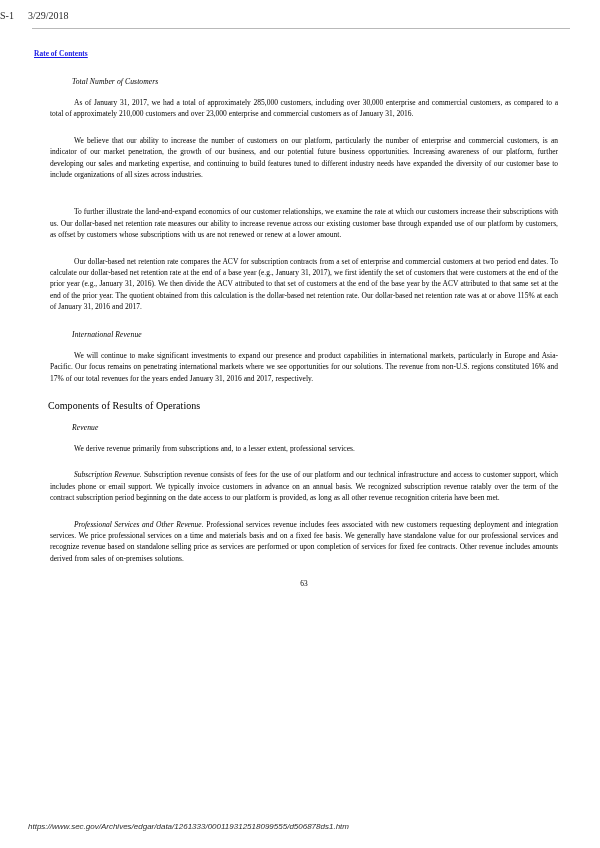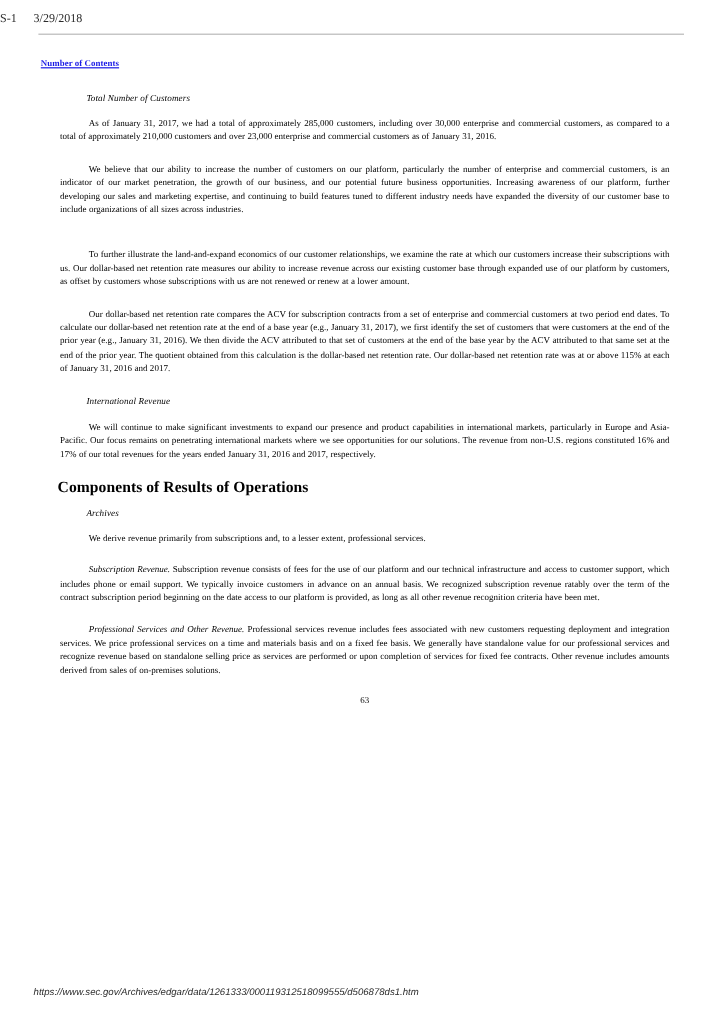--- a/index.html
+++ b/index.html
@@ -83,22 +83,22 @@
     font-weight: normal;
     font-style: italic;
     text-indent: 24px;
     line-height: 11px;
     letter-spacing: 0.1px;
   }
 
   h2.major-heading {
     margin: 0;
     padding: 0;
-    font-size: 13px;
-    font-weight: bold;
+    font-size: 10px;
+    font-weight: normal;
     font-style: normal;
     line-height: 11px;
     letter-spacing: 0.05px;
   }
 
   p.body-par {
     margin: 2px;
     padding: 0;
     font-size: 7.5px;
     line-height: 11.4px;
@@ -152,21 +152,21 @@
 
 <div class="print-header">
   <span class="hdr-date">3/29/2018</span>
   <span class="hdr-title">S-1</span>
 </div>
 <div class="header-rule"></div>
 
 <div class="page">
 
   <div class="toc-wrap">
-    <a href="#" class="toc-link">Number of Contents</a>
+    <a href="#" class="toc-link">Rate of Contents</a>
   </div>
 
   <div class="doc">
 
     <div class="spacer-sm"></div>
     <h3 class="sec-heading">Total Number of Customers</h3>
     <div class="spacer-sm"></div>
     <p class="body-par">As of January 31, 2017, we had a total of approximately 285,000 customers, including over 30,000 enterprise and commercial customers, as compared to a total of approximately 210,000 customers and over 23,000 enterprise and commercial customers as of January 31, 2016.</p>
     <div class="spacer-md"></div>
     <p class="body-par">We believe that our ability to increase the number of customers on our platform, particularly the number of enterprise and commercial customers, is an indicator of our market penetration, the growth of our business, and our potential future business opportunities. Increasing awareness of our platform, further developing our sales and marketing expertise, and continuing to build features tuned to different industry needs have expanded the diversity of our customer base to include organizations of all sizes across industries.</p>
@@ -179,21 +179,21 @@
 
     <div class="spacer-lg"></div>
     <h3 class="sec-heading">International Revenue</h3>
     <div class="spacer-sm"></div>
     <p class="body-par">We will continue to make significant investments to expand our presence and product capabilities in international markets, particularly in Europe and Asia-Pacific. Our focus remains on penetrating international markets where we see opportunities for our solutions. The revenue from non-U.S. regions constituted 16% and 17% of our total revenues for the years ended January 31, 2016 and 2017, respectively.</p>
 
     <div class="spacer-lg"></div>
     <h2 class="major-heading">Components of Results of Operations</h2>
 
     <div class="spacer-md"></div>
-    <h3 class="sec-heading">Archives</h3>
+    <h3 class="sec-heading">Revenue</h3>
     <div class="spacer-sm"></div>
     <p class="body-par">We derive revenue primarily from subscriptions and, to a lesser extent, professional services.</p>
 
     <div class="spacer-md"></div>
     <p class="body-par"><span class="lead-in">Subscription Revenue.</span><span> Subscription revenue consists of fees for the use of our platform and our technical infrastructure and access to customer support, which includes phone or email support. We typically invoice customers in advance on an annual basis. We recognized subscription revenue ratably over the term of the contract subscription period beginning on the date access to our platform is provided, as long as all other revenue recognition criteria have been met.</span></p>
 
     <div class="spacer-md"></div>
     <p class="body-par"><span class="lead-in">Professional Services and Other Revenue.</span><span> Professional services revenue includes fees associated with new customers requesting deployment and integration services. We price professional services on a time and materials basis and on a fixed fee basis. We generally have standalone value for our professional services and recognize revenue based on standalone selling price as services are performed or upon completion of services for fixed fee contracts. Other revenue includes amounts derived from sales of on-premises solutions.</span></p>
 
     <div class="page-num">63</div>

